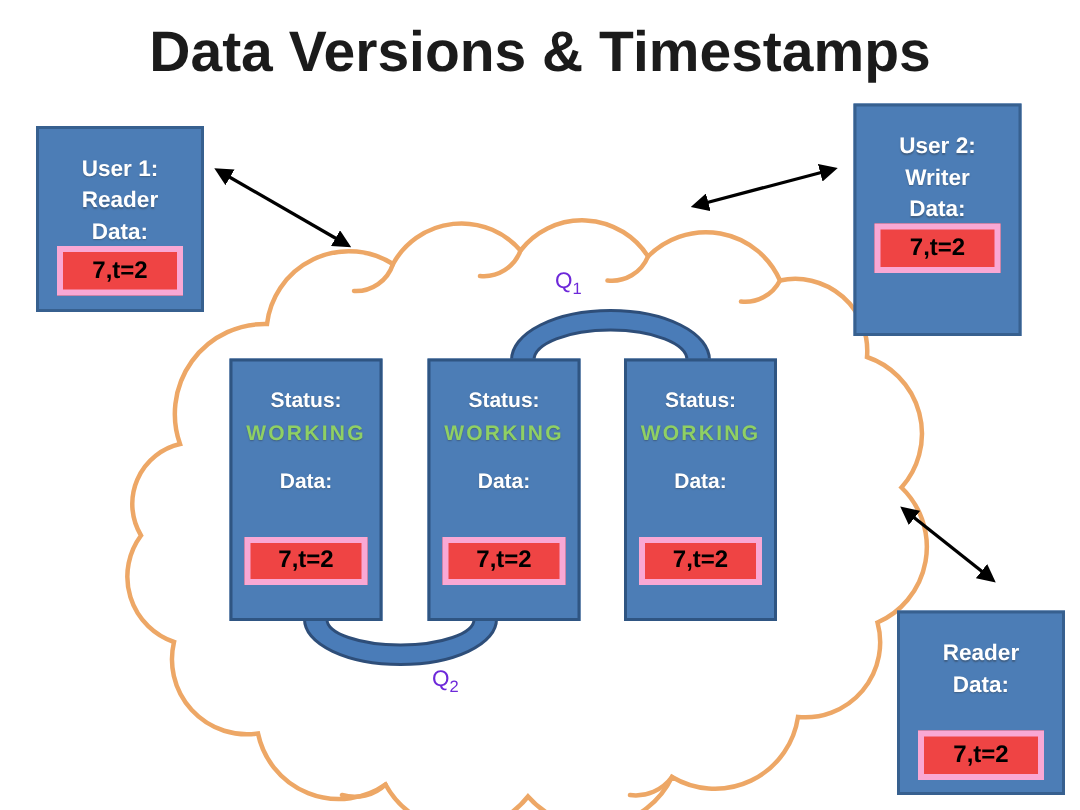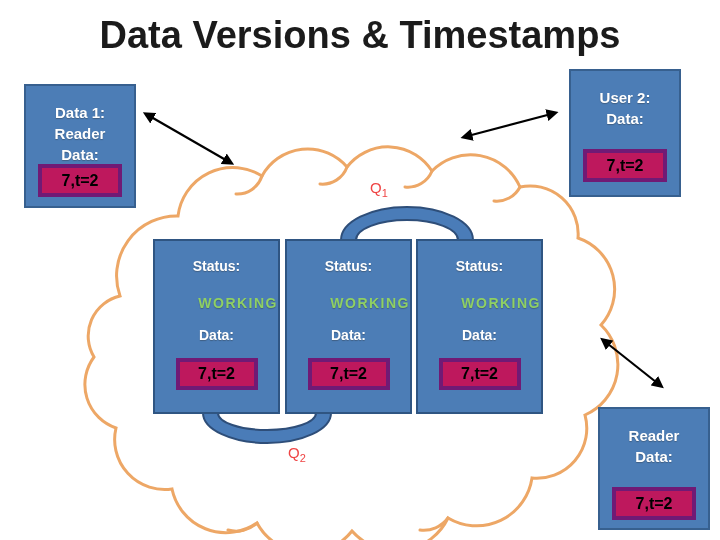--- a/index.html
+++ b/index.html
@@ -17,49 +17,49 @@
   
   .user-box {
     position:absolute; width:112px; box-sizing:border-box;
     background:#4C7DB6; border:2px solid #37608F;
     color:#ffffff; text-align:center; font-size:15px; font-weight:600;
     text-shadow:0 1px 1px rgba(40,40,40,0.35);
     padding-top:16px; z-index:2;
   }
   .user-box .line { line-height:21px; }
   .user1 { left:24px;  top:84px;  height:124px; }
-  .user2 { left:569px; top:69px;  height:128px; }
+  .user2 { left:569px; top:69px;  height:155px; }
   .user3 { left:598px; top:407px; height:123px; }
 
   
   .value-box {
     position:absolute; left:50%; transform:translateX(-50%);
-    background:#be185d; border:4px solid #701a75;
+    background:#ef4444; border:4px solid #f9a8d4;
     color:#000000; font-size:16px; font-weight:600;
     text-shadow:none;
   }
   .user-box .value-box { top:78px; width:76px; height:25px; line-height:25px; }
 
   
   .node-box {
-    position:absolute; top:239px; width:127px; height:175px; box-sizing:border-box;
+    position:absolute; top:239px; width:102px; height:175px; box-sizing:border-box;
     background:#4C7DB6; border:2px solid #2F5582;
     color:#ffffff; text-align:center; font-size:14px; font-weight:600;
     text-shadow:0 1px 1px rgba(40,40,40,0.35);
     z-index:2;
   }
   .node1 { left:153px; } .node2 { left:285px; } .node3 { left:416px; }
   .node-box .l1 { margin-top:17px; line-height:16px; }
-  .node-box .l2 { margin-top:21px; line-height:16px; color:#8FD064; letter-spacing:1.5px;text-align:right; }
+  .node-box .l2 { margin-top:6px; line-height:16px; color:#8FD064; letter-spacing:1.5px; }
   .node-box .l3 { margin-top:16px; line-height:16px; }
   .node-box .value-box { top:117px; width:74px; height:24px; line-height:24px; }
 
   
   .q-label {
-    position:absolute; z-index:3; color:#ef4444; font-size:15px; line-height:15px;
+    position:absolute; z-index:3; color:#6d28d9; font-size:15px; line-height:15px;
   }
   .q-label sub { font-size:11px; }
   .q1 { left:370px; top:180px; }
   .q2 { left:252px; top:445px;margin-left:36px; }
 </style>
 </head>
 <body>
 
 <div class="slide">
 
@@ -100,28 +100,29 @@
     <path d="M 341 240 A 66 33 0 0 1 473 240 L 458 240 A 51 20 0 0 0 356 240 Z" fill="#4A7CB8" stroke="#2E4E79" stroke-width="2"></path>
 
     <path d="M 203 413 A 64 30 0 0 0 331 413 L 316 413 A 49 17 0 0 1 218 413 Z" fill="#4A7CB8" stroke="#2E4E79" stroke-width="2"></path>
 
     <line x1="146" y1="114" x2="231" y2="163" stroke="#000000" stroke-width="2.2" marker-start="url(#ah)" marker-end="url(#ah)"></line>
     <line x1="555" y1="113" x2="464" y2="137" stroke="#000000" stroke-width="2.2" marker-start="url(#ah)" marker-end="url(#ah)"></line>
     <line x1="603" y1="340" x2="661" y2="386" stroke="#000000" stroke-width="2.2" marker-start="url(#ah)" marker-end="url(#ah)"></line>
   </svg>
 
   <div class="user-box user1">
-    <div class="line">Data 1:</div>
+    <div class="line">User 1:</div>
     <div class="line">Reader</div>
     <div class="line">Data:</div>
     <div class="value-box">7,t=2</div>
   </div>
 
   <div class="user-box user2">
     <div class="line">User 2:</div>
+    <div class="line">Writer</div>
     <div class="line">Data:</div>
     <div class="value-box">7,t=2</div>
   </div>
 
   <div class="user-box user3">
     <div class="line">Reader</div>
     <div class="line">Data:</div>
     <div class="value-box">7,t=2</div>
   </div>
 

